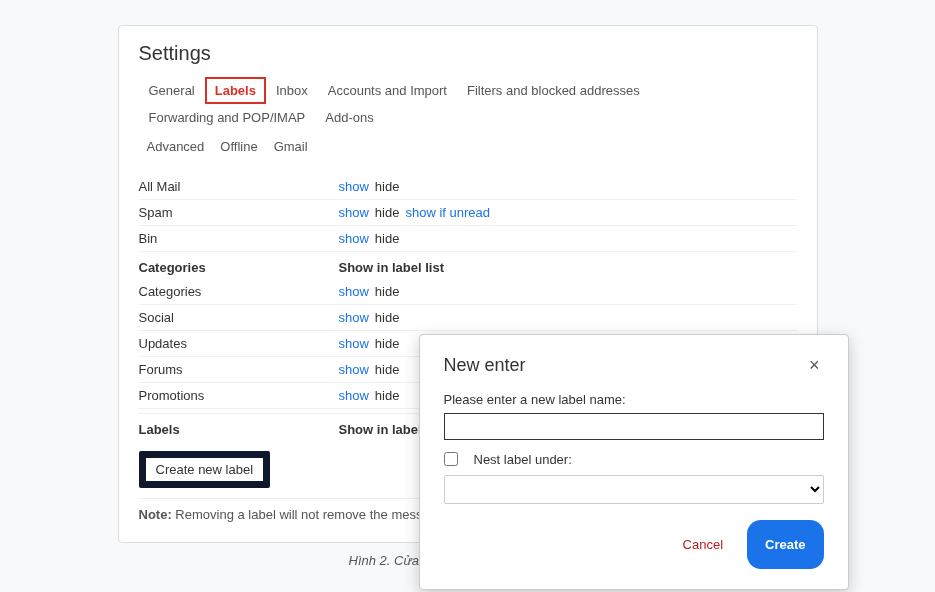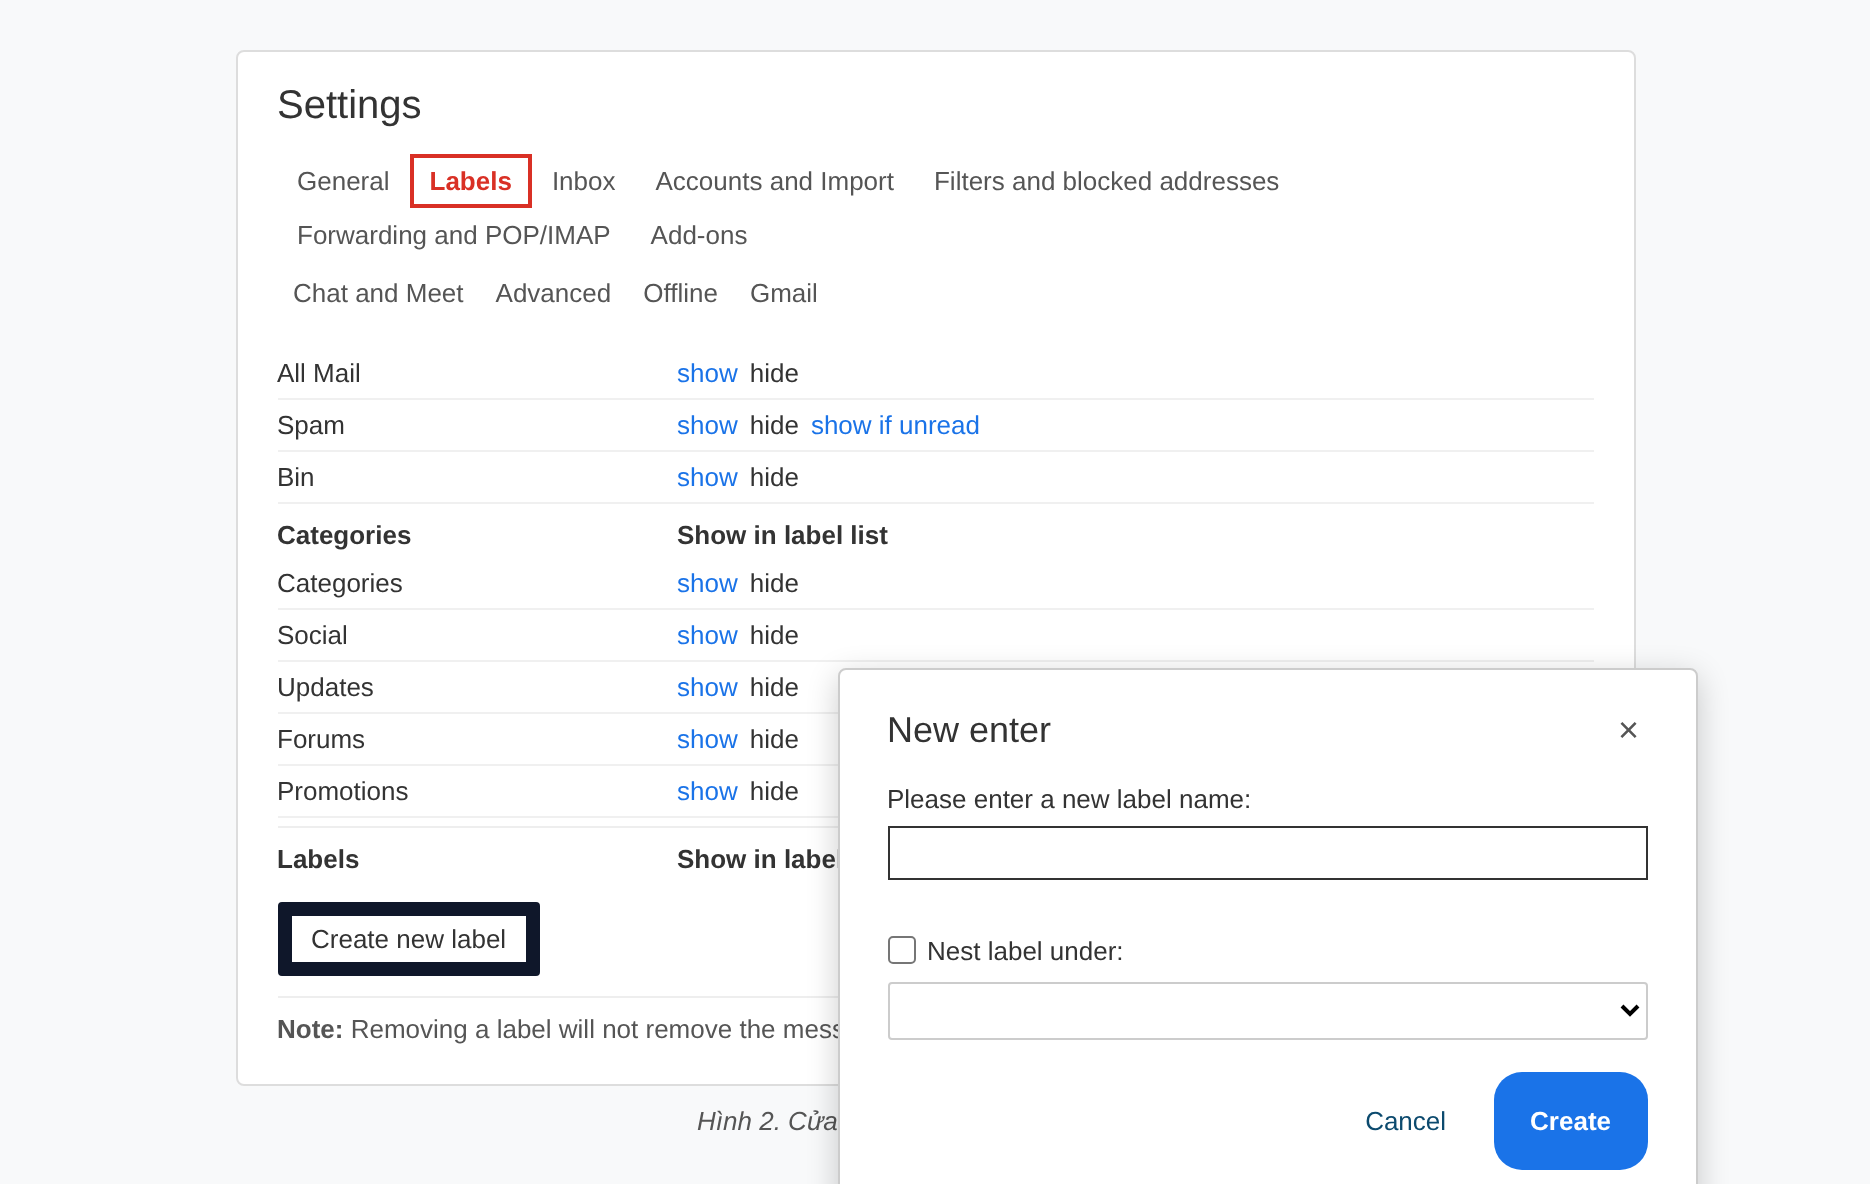--- a/index.html
+++ b/index.html
@@ -195,23 +195,22 @@
       border: 1px solid #333;
       border-radius: 0;
       padding: 5px 6px;
       font-size: 13px;
       margin-bottom: 12px;
       outline: none;
     }
     .nest-label-row {
       display: flex;
       align-items: flex-start;
-      gap: 6px;
+      gap: 16px;
       margin-bottom: 8px;
-      margin-top: 16px;
     }
     .nest-checkbox {
       width: 14px;
       height: 14px;
       cursor: pointer;
     }
     .nest-label-text {
       font-size: 13px;
       color: #333;
     }
@@ -227,21 +226,21 @@
     }
     .modal-footer {
       display: flex;
       justify-content: flex-end;
       align-items: center;
       gap: 12px;
     }
     .cancel-btn {
       background: none;
       border: none;
-      color: #0c4a6e;
+      color: #b91c1c;
       font-size: 13px;
       cursor: pointer;
       padding: 6px 12px;
     }
     .create-btn {
       background: #1a73e8;
       color: white;
       border: none;
       border-radius: 14px;
       padding: 17px 18px;
@@ -268,21 +267,20 @@
       <span class="nav-tab">General</span>
       <span class="nav-tab active">Labels</span>
       <span class="nav-tab">Inbox</span>
       <span class="nav-tab">Accounts and Import</span>
       <span class="nav-tab">Filters and blocked addresses</span>
       <span class="nav-tab">Forwarding and POP/IMAP</span>
       <span class="nav-tab">Add-ons</span>
     </div>
 
     <div class="nav-tabs-row2">
-      <span class="nav-tab2">Chat and Meet</span>
       <span class="nav-tab2">Advanced</span>
       <span class="nav-tab2">Offline</span>
       <span class="nav-tab2">Gmail</span>
     </div>
 
     <div class="content-area">
       <div class="label-table">
 
         <div class="label-row">
           <div class="label-name">All Mail</div>

